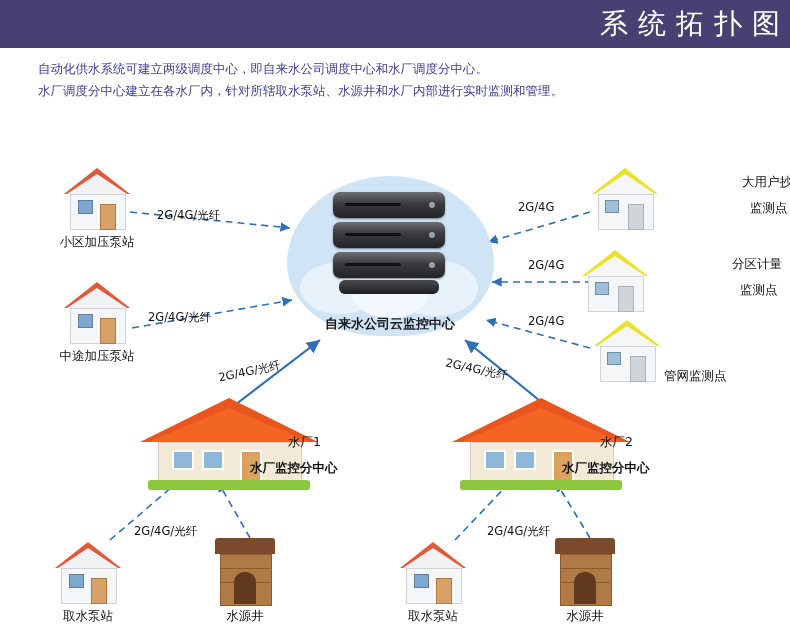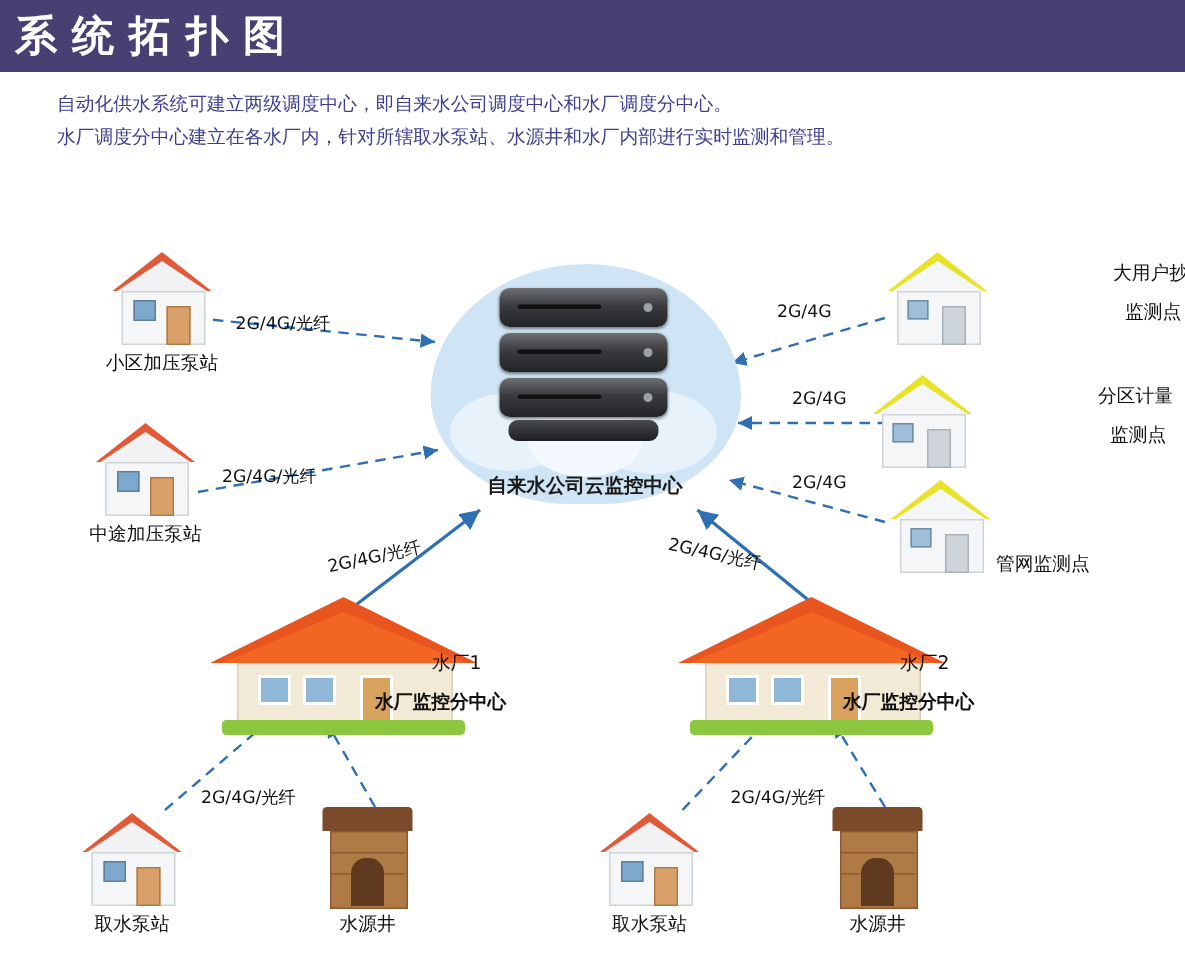--- a/index.html
+++ b/index.html
@@ -9,22 +9,22 @@
     font-family:"DejaVu Sans","Liberation Sans",sans-serif;
     position:relative;overflow:hidden;
   }
   
   .banner{
     position:absolute;left:0;top:0;width:790px;height:48px;
     background:#4a3f72;
   }
   .banner .title{
     position:absolute;left:0;top:0;width:790px;height:48px;
-    line-height:48px;text-align:left;
-    color:#ffffff;font-size:28px;font-weight:bold;letter-spacing:10px;
+    line-height:48px;text-align:right;
+    color:#ffffff;font-size:28px;font-weight:normal;letter-spacing:10px;
     text-indent:10px;
   }
   
   .intro{
     position:absolute;left:30px;top:58px;width:740px;
     color:#3d3f8f;font-size:12.5px;line-height:21px;
   }
   .intro p{margin:0 0 1px 0;text-indent:0;}
   .intro p.ind{padding-left:8px;}
 
@@ -248,21 +248,21 @@
         <span class="led"></span>
       </div>
     <div class="disc d3">
         <span class="slit"></span>
         <span class="led"></span>
       </div>
     <div class="base"></div>
   </div>
   <div class="center-label">自来水公司云监控中心</div>
 
-  <div class="node" style="left:64px;top:18px;width:66px;margin-left:11px;">
+  <div class="node" style="left:64px;top:18px;width:66px;">
     <div class="house-sm">
       <span class="roof"></span>
         <span class="roof2"></span>
         <span class="body"></span>
       <span class="win"></span>
         <span class="door"></span>
     </div>
     <div class="cap" style="top:66px;">小区加压泵站</div>
   </div>
 

